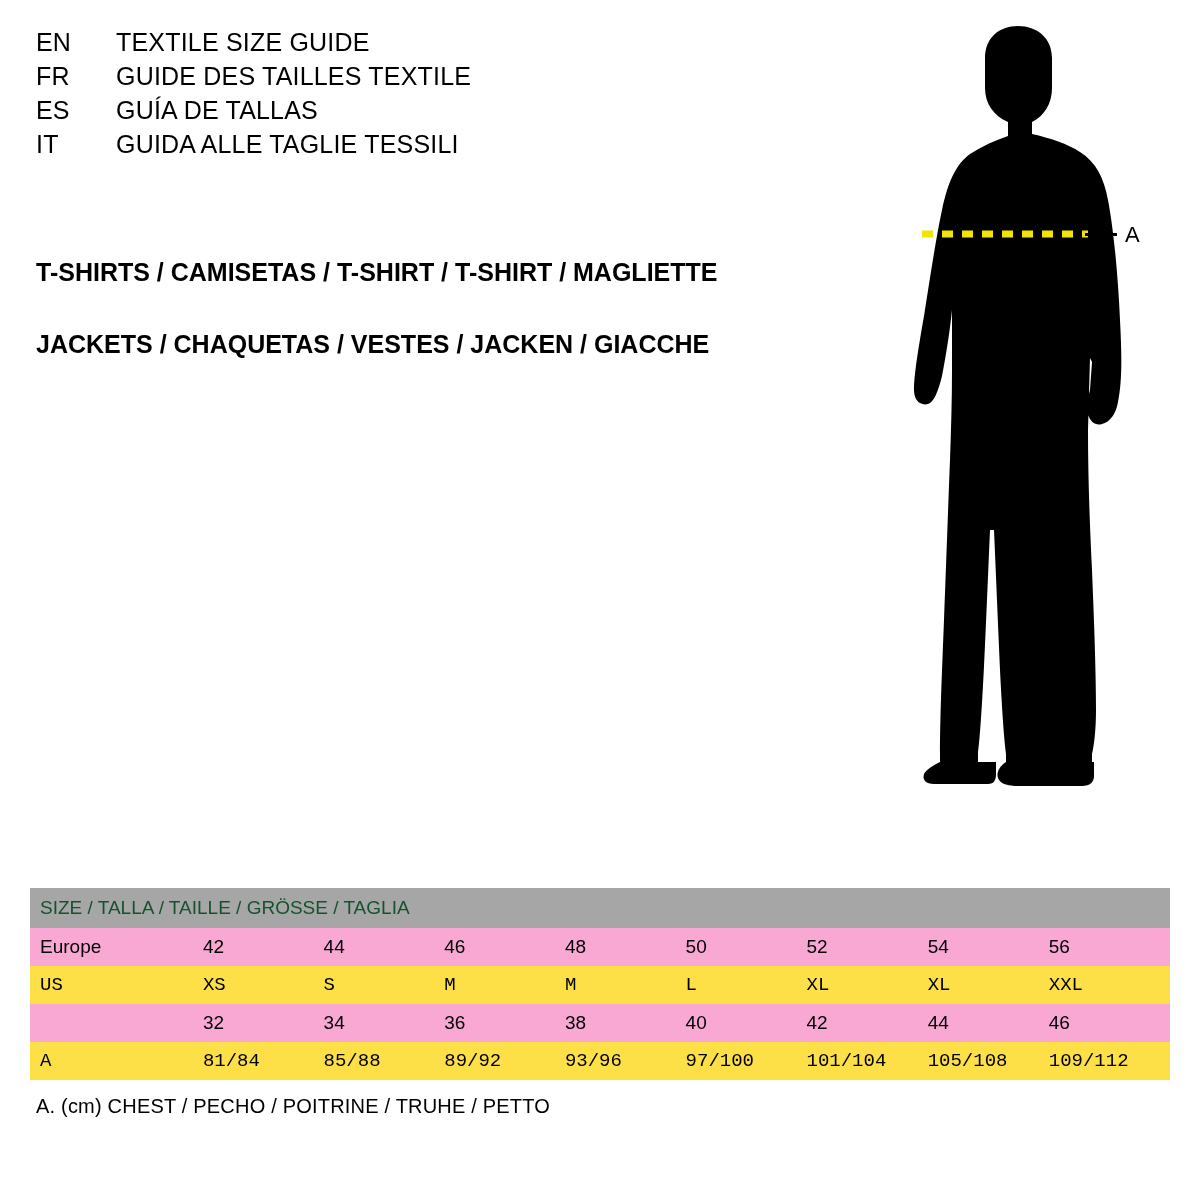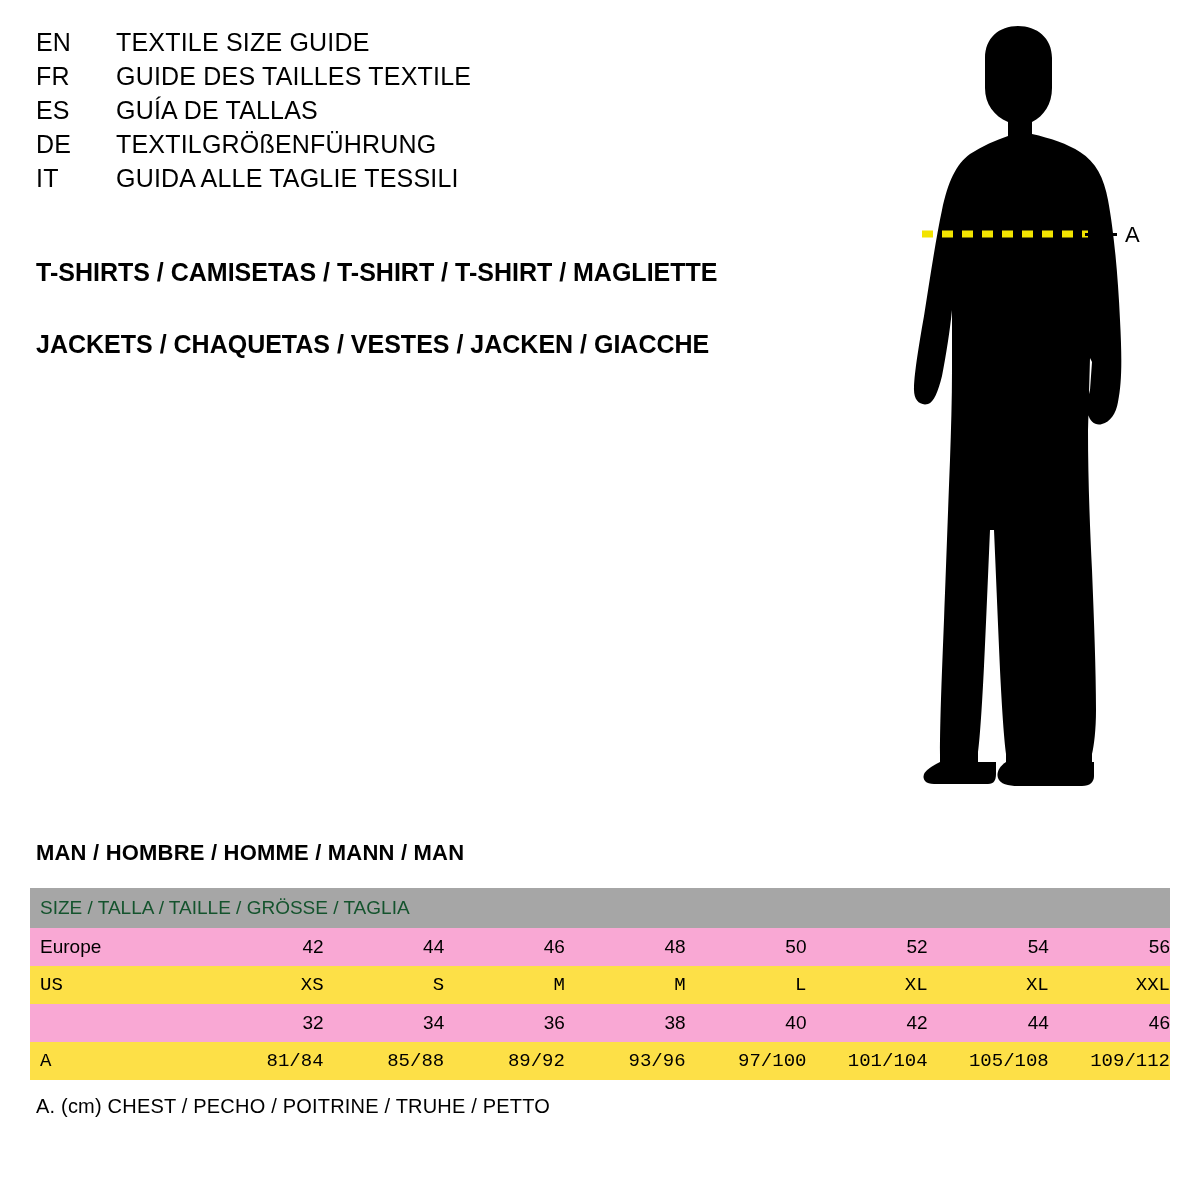--- a/index.html
+++ b/index.html
@@ -120,21 +120,21 @@
     padding: 5px 0;
     height: 28px;
     vertical-align: middle;
   }
   .size-table td.label-cell {
     width: 165px;
     padding-left: 10px;
     text-align: left;
   }
   .size-table td.val {
-    text-align: right;
+    text-align: left;
     width: 122px;
   }
   .row-light td {
     background: #f9a8d4;
   }
   .row-white td {
     background: #fde047;
     font-family: Liberation Mono, monospace;
   }
 
@@ -156,24 +156,20 @@
       <span class="lang-code">EN</span>
       <span class="lang-text">TEXTILE SIZE GUIDE</span>
     </div>
     <div class="lang-row">
       <span class="lang-code">FR</span>
       <span class="lang-text">GUIDE DES TAILLES TEXTILE</span>
     </div>
     <div class="lang-row">
       <span class="lang-code">ES</span>
       <span class="lang-text">GUÍA DE TALLAS</span>
-    </div>
-    <div class="lang-row">
-      <span class="lang-code">DE</span>
-      <span class="lang-text">TEXTILGRÖßENFÜHRUNG</span>
     </div>
     <div class="lang-row">
       <span class="lang-code">IT</span>
       <span class="lang-text">GUIDA ALLE TAGLIE TESSILI</span>
     </div>
   </div>
 
   <div class="category-block">
     <div class="category-line">T-SHIRTS / CAMISETAS / T-SHIRT / T-SHIRT / MAGLIETTE</div>
     <div class="category-line">JACKETS / CHAQUETAS / VESTES / JACKEN / GIACCHE</div>
@@ -247,21 +243,20 @@
       "></path>
 
       <g>
         <line x1="122" y1="224" x2="288" y2="224" stroke="#f2e400" stroke-width="7" stroke-dasharray="11 9" stroke-linecap="butt"></line>
       </g>
     </svg>
   </div>
   <div class="measure-dashes"></div>
   <div class="measure-label">A</div>
 
-  <div class="gender-title">MAN / HOMBRE / HOMME / MANN / MAN</div>
 
   <table class="size-table">
     <tbody>
       <tr class="header-row">
         <td colspan="9">SIZE / TALLA / TAILLE / GRÖSSE / TAGLIA</td>
       </tr>
       <tr class="row-light">
         <td class="label-cell">Europe</td>
         <td class="val">42</td>
         <td class="val">44</td>

